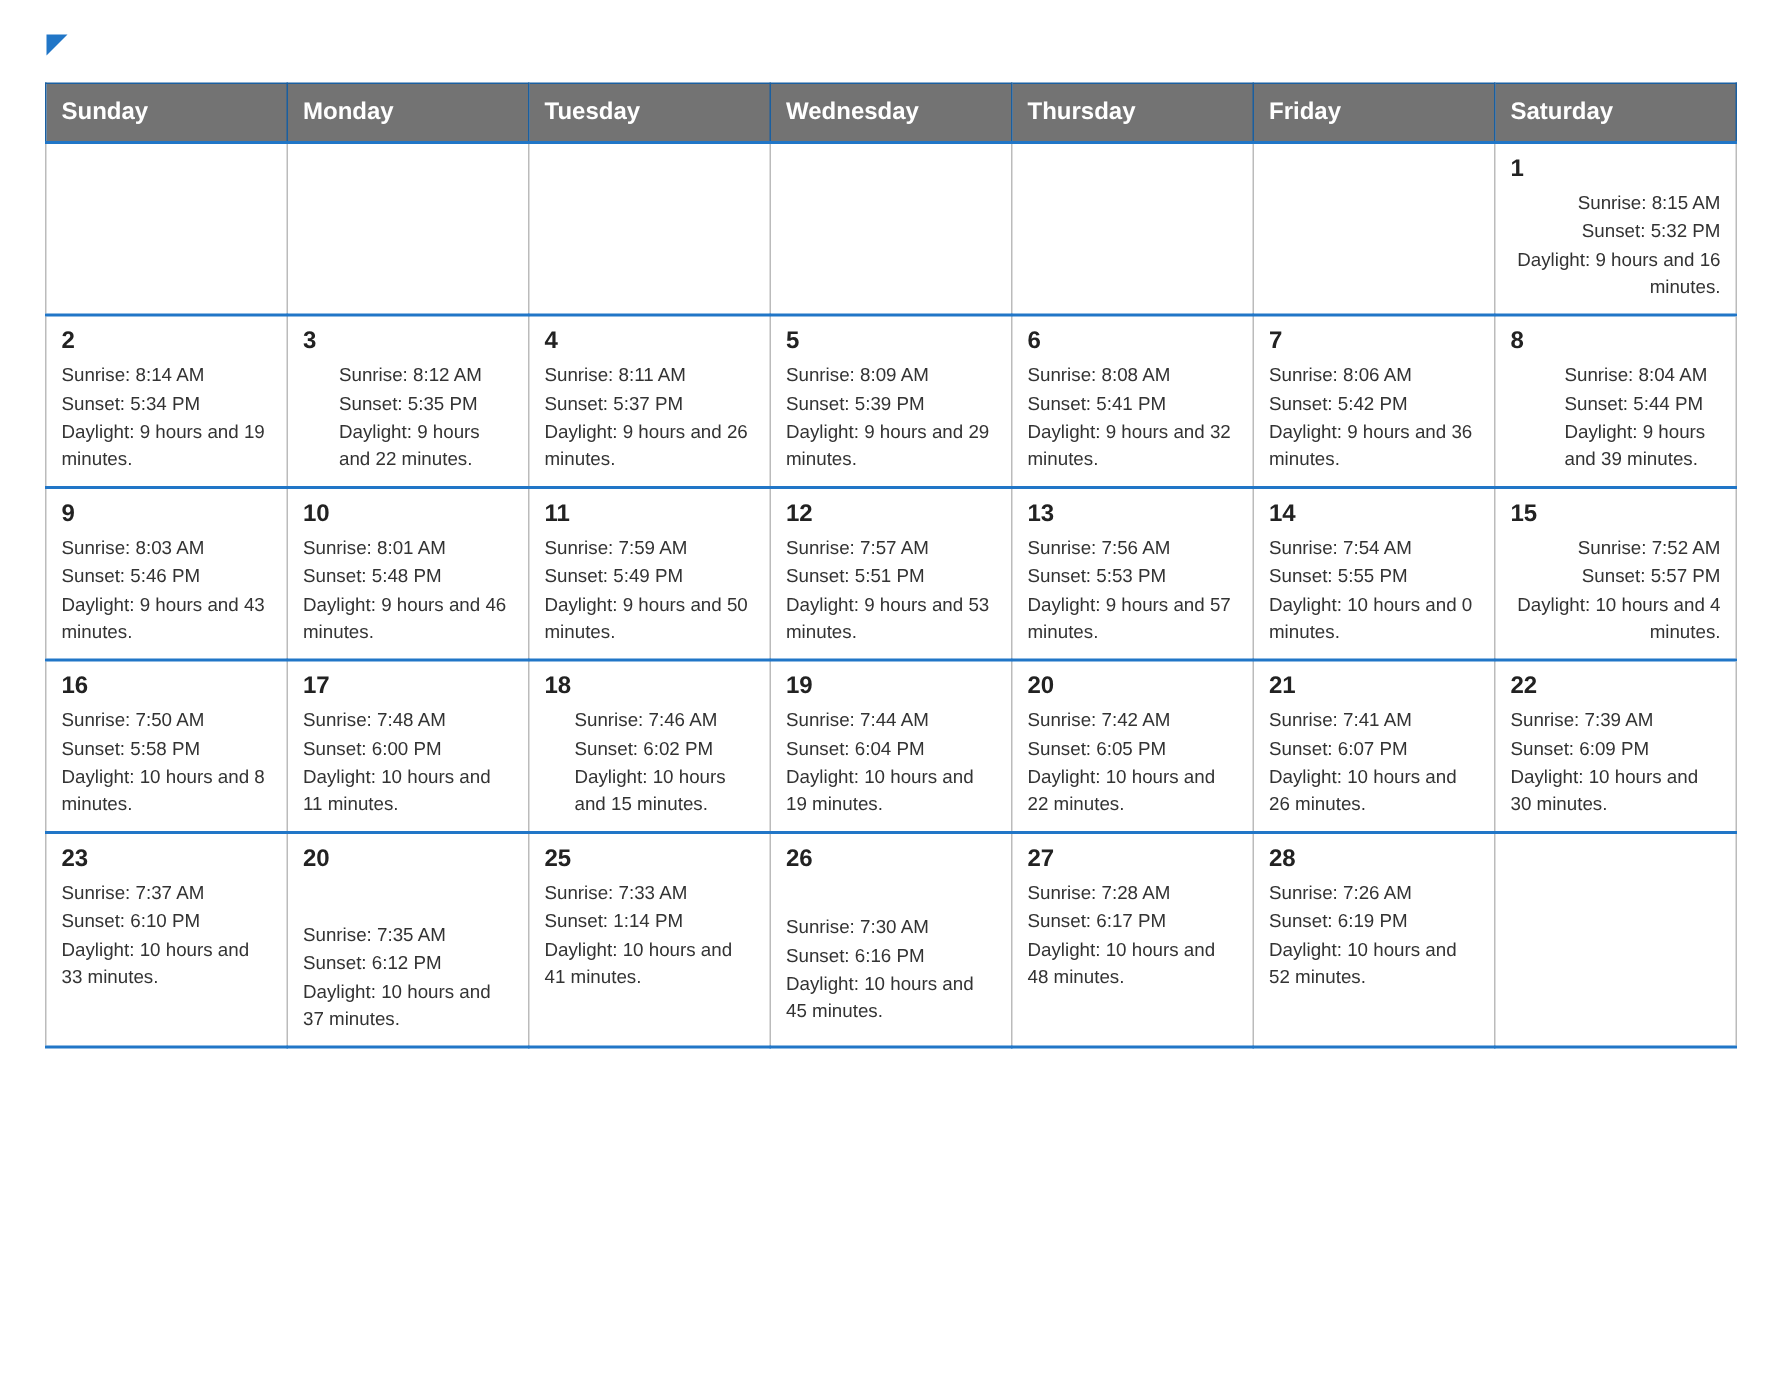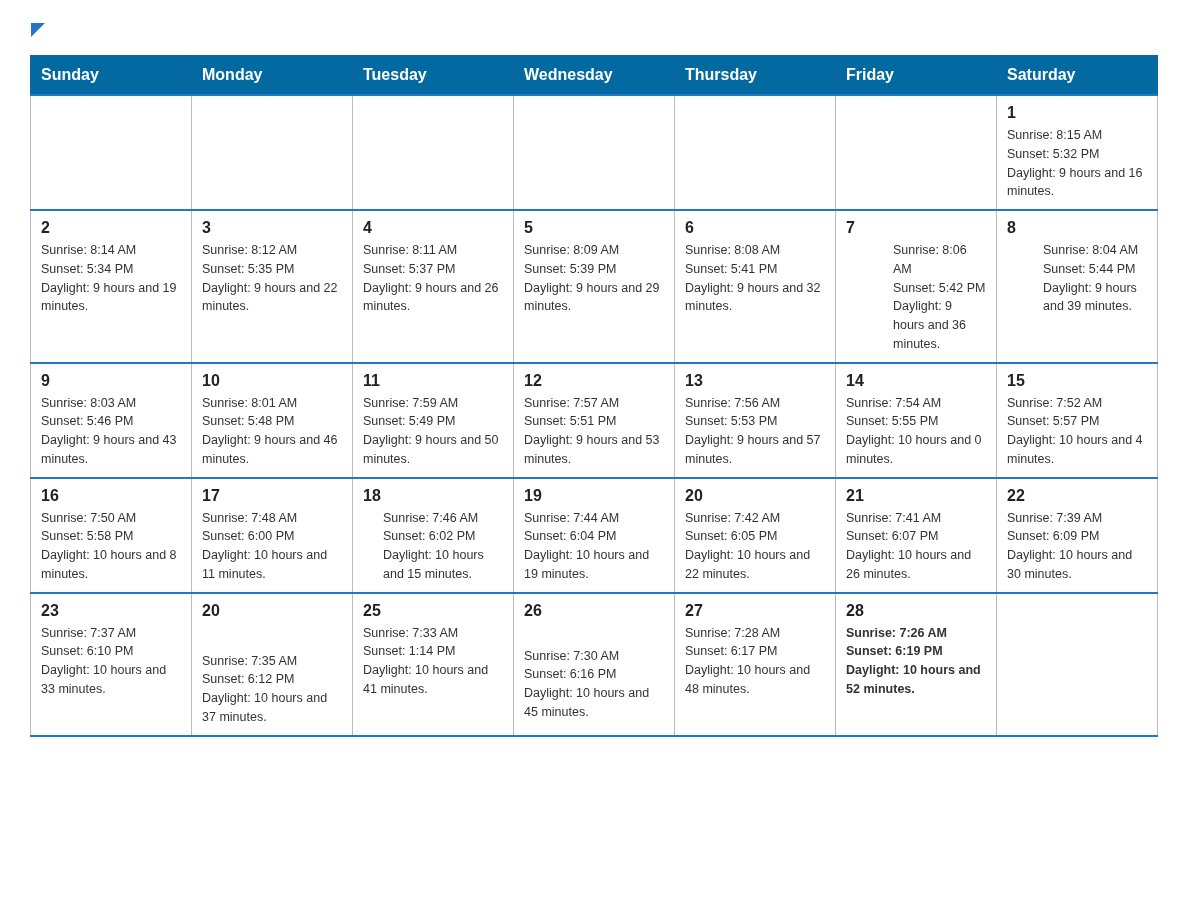--- a/index.html
+++ b/index.html
@@ -34,21 +34,21 @@
       font-size: 20px;
       color: #444;
       margin-top: 4px;
     }
     .calendar {
       width: 100%;
       border-collapse: collapse;
       border: 1px solid #999;
     }
     .calendar th {
-      background-color: #0369a1;
+      background-color: #737373;
       color: #fff;
       font-size: 16px;
       font-weight: bold;
       padding: 10px 10px;
       text-align: left;
       border: 1px solid #1a5fa0;
     }
     .calendar td {
       vertical-align: top;
       padding: 8px 10px;
@@ -135,35 +135,35 @@
   <tbody id="calendar-body">
   <tr>
         <td class="empty-cell"></td>
         <td class="empty-cell"></td>
         <td class="empty-cell"></td>
         <td class="empty-cell"></td>
         <td class="empty-cell"></td>
         <td class="empty-cell"></td>
         <td>
           <span class="day-number">1</span>
-          <div class="day-info" style="white-space: pre-line;">Sunrise: 8:15 AM
+          <div class="day-info" style="white-space: pre-line; text-align: right;">Sunrise: 8:15 AM
 Sunset: 5:32 PM
 Daylight: 9 hours and 16 minutes.</div>
         </td>
       </tr>
       <tr>
         <td>
           <span class="day-number">2</span>
           <div class="day-info" style="white-space: pre-line;">Sunrise: 8:14 AM
 Sunset: 5:34 PM
 Daylight: 9 hours and 19 minutes.</div>
         </td>
         <td>
           <span class="day-number">3</span>
-          <div class="day-info" style="white-space: pre-line;">Sunrise: 8:12 AM
+          <div class="day-info" style="white-space: pre-line; margin-left: 24px;">Sunrise: 8:12 AM
 Sunset: 5:35 PM
 Daylight: 9 hours and 22 minutes.</div>
         </td>
         <td>
           <span class="day-number">4</span>
           <div class="day-info" style="white-space: pre-line;">Sunrise: 8:11 AM
 Sunset: 5:37 PM
 Daylight: 9 hours and 26 minutes.</div>
         </td>
         <td>
@@ -173,21 +173,21 @@
 Daylight: 9 hours and 29 minutes.</div>
         </td>
         <td>
           <span class="day-number">6</span>
           <div class="day-info" style="white-space: pre-line;">Sunrise: 8:08 AM
 Sunset: 5:41 PM
 Daylight: 9 hours and 32 minutes.</div>
         </td>
         <td>
           <span class="day-number">7</span>
-          <div class="day-info" style="white-space: pre-line; margin-left: 47px;">Sunrise: 8:06 AM
+          <div class="day-info" style="white-space: pre-line;">Sunrise: 8:06 AM
 Sunset: 5:42 PM
 Daylight: 9 hours and 36 minutes.</div>
         </td>
         <td>
           <span class="day-number">8</span>
           <div class="day-info" style="white-space: pre-line; margin-left: 36px;">Sunrise: 8:04 AM
 Sunset: 5:44 PM
 Daylight: 9 hours and 39 minutes.</div>
         </td>
       </tr>
@@ -223,21 +223,21 @@
 Daylight: 9 hours and 57 minutes.</div>
         </td>
         <td>
           <span class="day-number">14</span>
           <div class="day-info" style="white-space: pre-line;">Sunrise: 7:54 AM
 Sunset: 5:55 PM
 Daylight: 10 hours and 0 minutes.</div>
         </td>
         <td>
           <span class="day-number">15</span>
-          <div class="day-info" style="white-space: pre-line;">Sunrise: 7:52 AM
+          <div class="day-info" style="white-space: pre-line; text-align: right;">Sunrise: 7:52 AM
 Sunset: 5:57 PM
 Daylight: 10 hours and 4 minutes.</div>
         </td>
       </tr>
       <tr>
         <td>
           <span class="day-number">16</span>
           <div class="day-info" style="white-space: pre-line;">Sunrise: 7:50 AM
 Sunset: 5:58 PM
 Daylight: 10 hours and 8 minutes.</div>
@@ -305,20 +305,20 @@
 Daylight: 10 hours and 45 minutes.</div>
         </td>
         <td>
           <span class="day-number">27</span>
           <div class="day-info" style="white-space: pre-line;">Sunrise: 7:28 AM
 Sunset: 6:17 PM
 Daylight: 10 hours and 48 minutes.</div>
         </td>
         <td>
           <span class="day-number">28</span>
-          <div class="day-info" style="white-space: pre-line; font-weight: bold;">Sunrise: 7:26 AM
+          <div class="day-info" style="white-space: pre-line;">Sunrise: 7:26 AM
 Sunset: 6:19 PM
 Daylight: 10 hours and 52 minutes.</div>
         </td>
         <td class="empty-cell"></td>
       </tr>
     </tbody>
 </table>
 
 </body></html>

